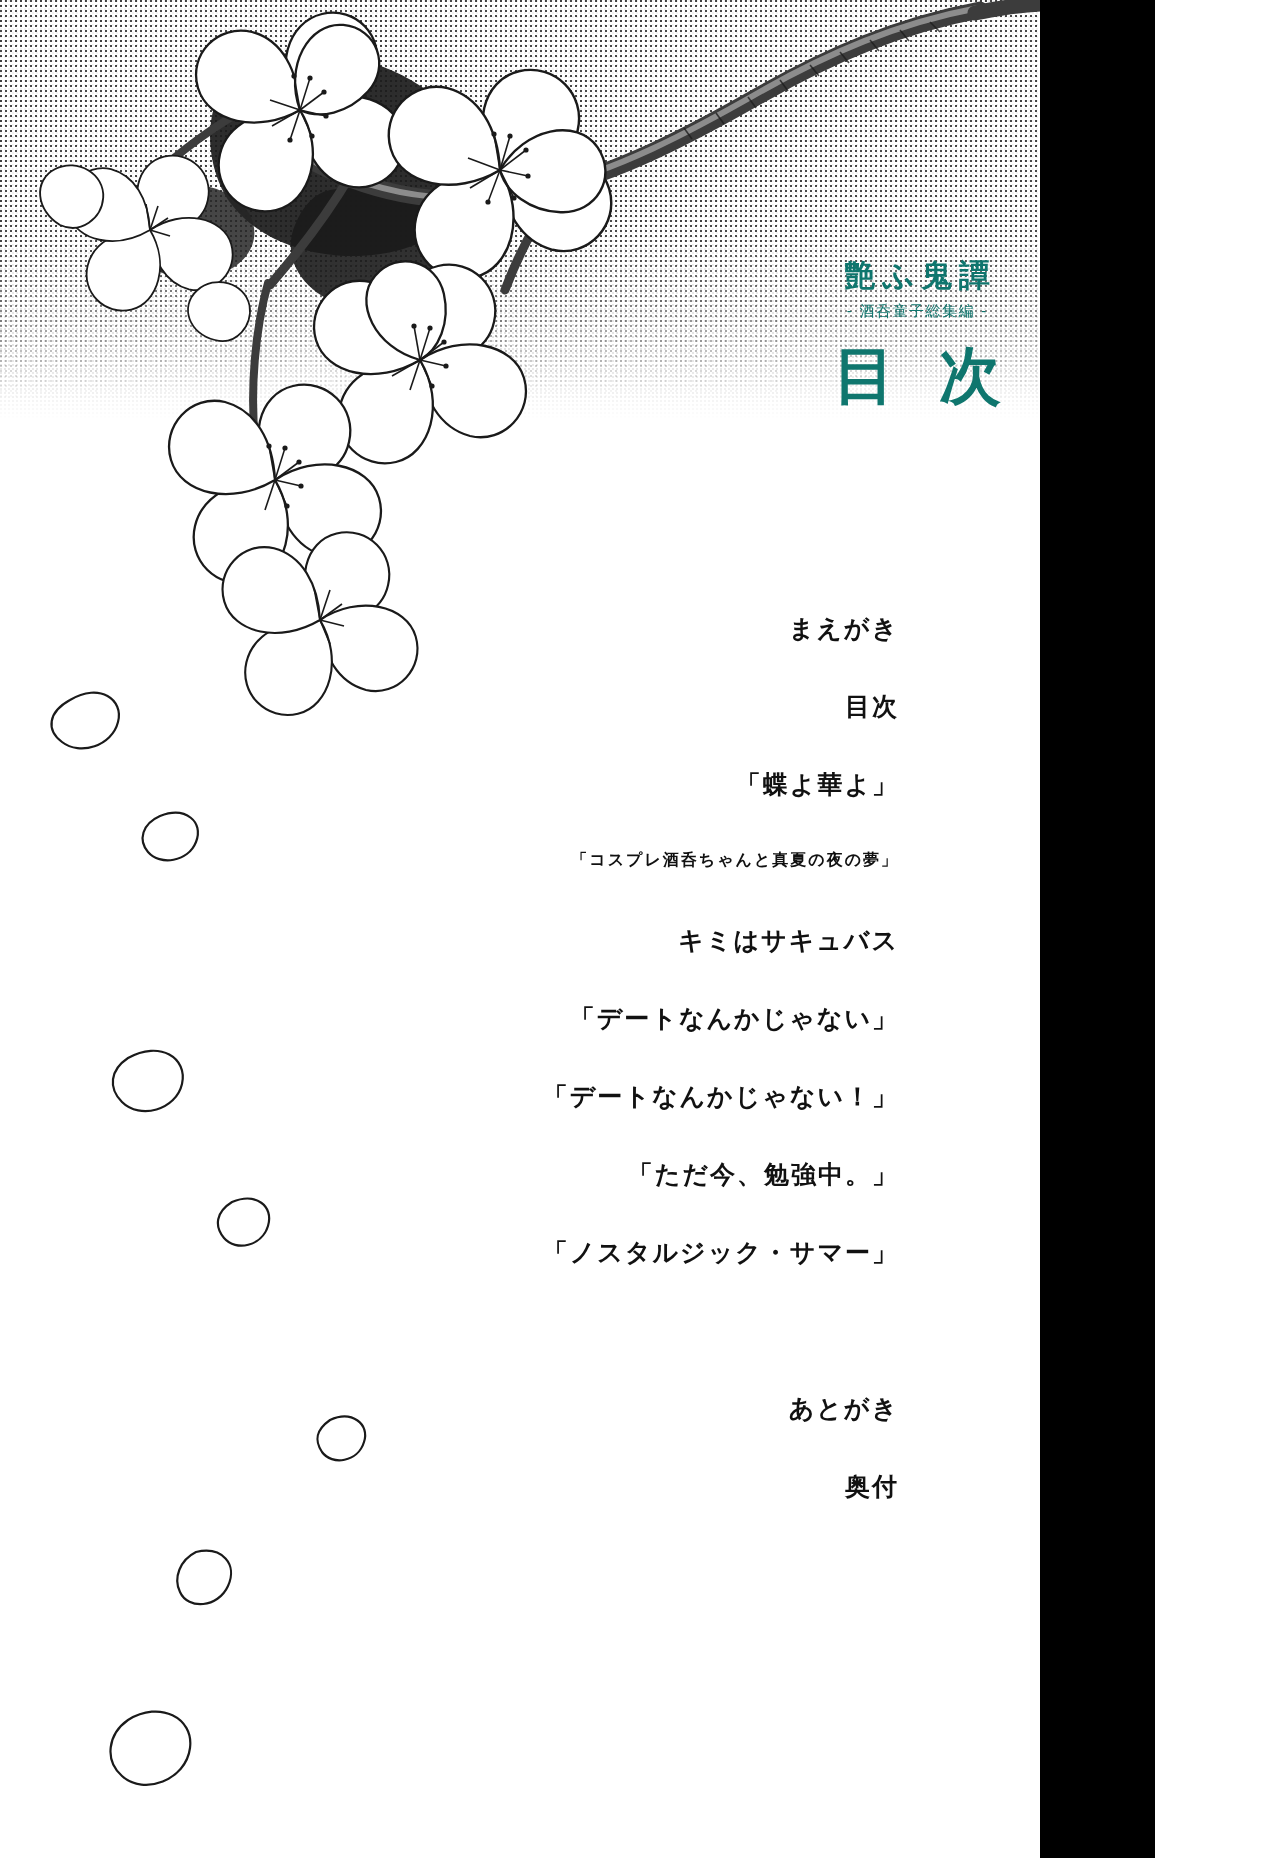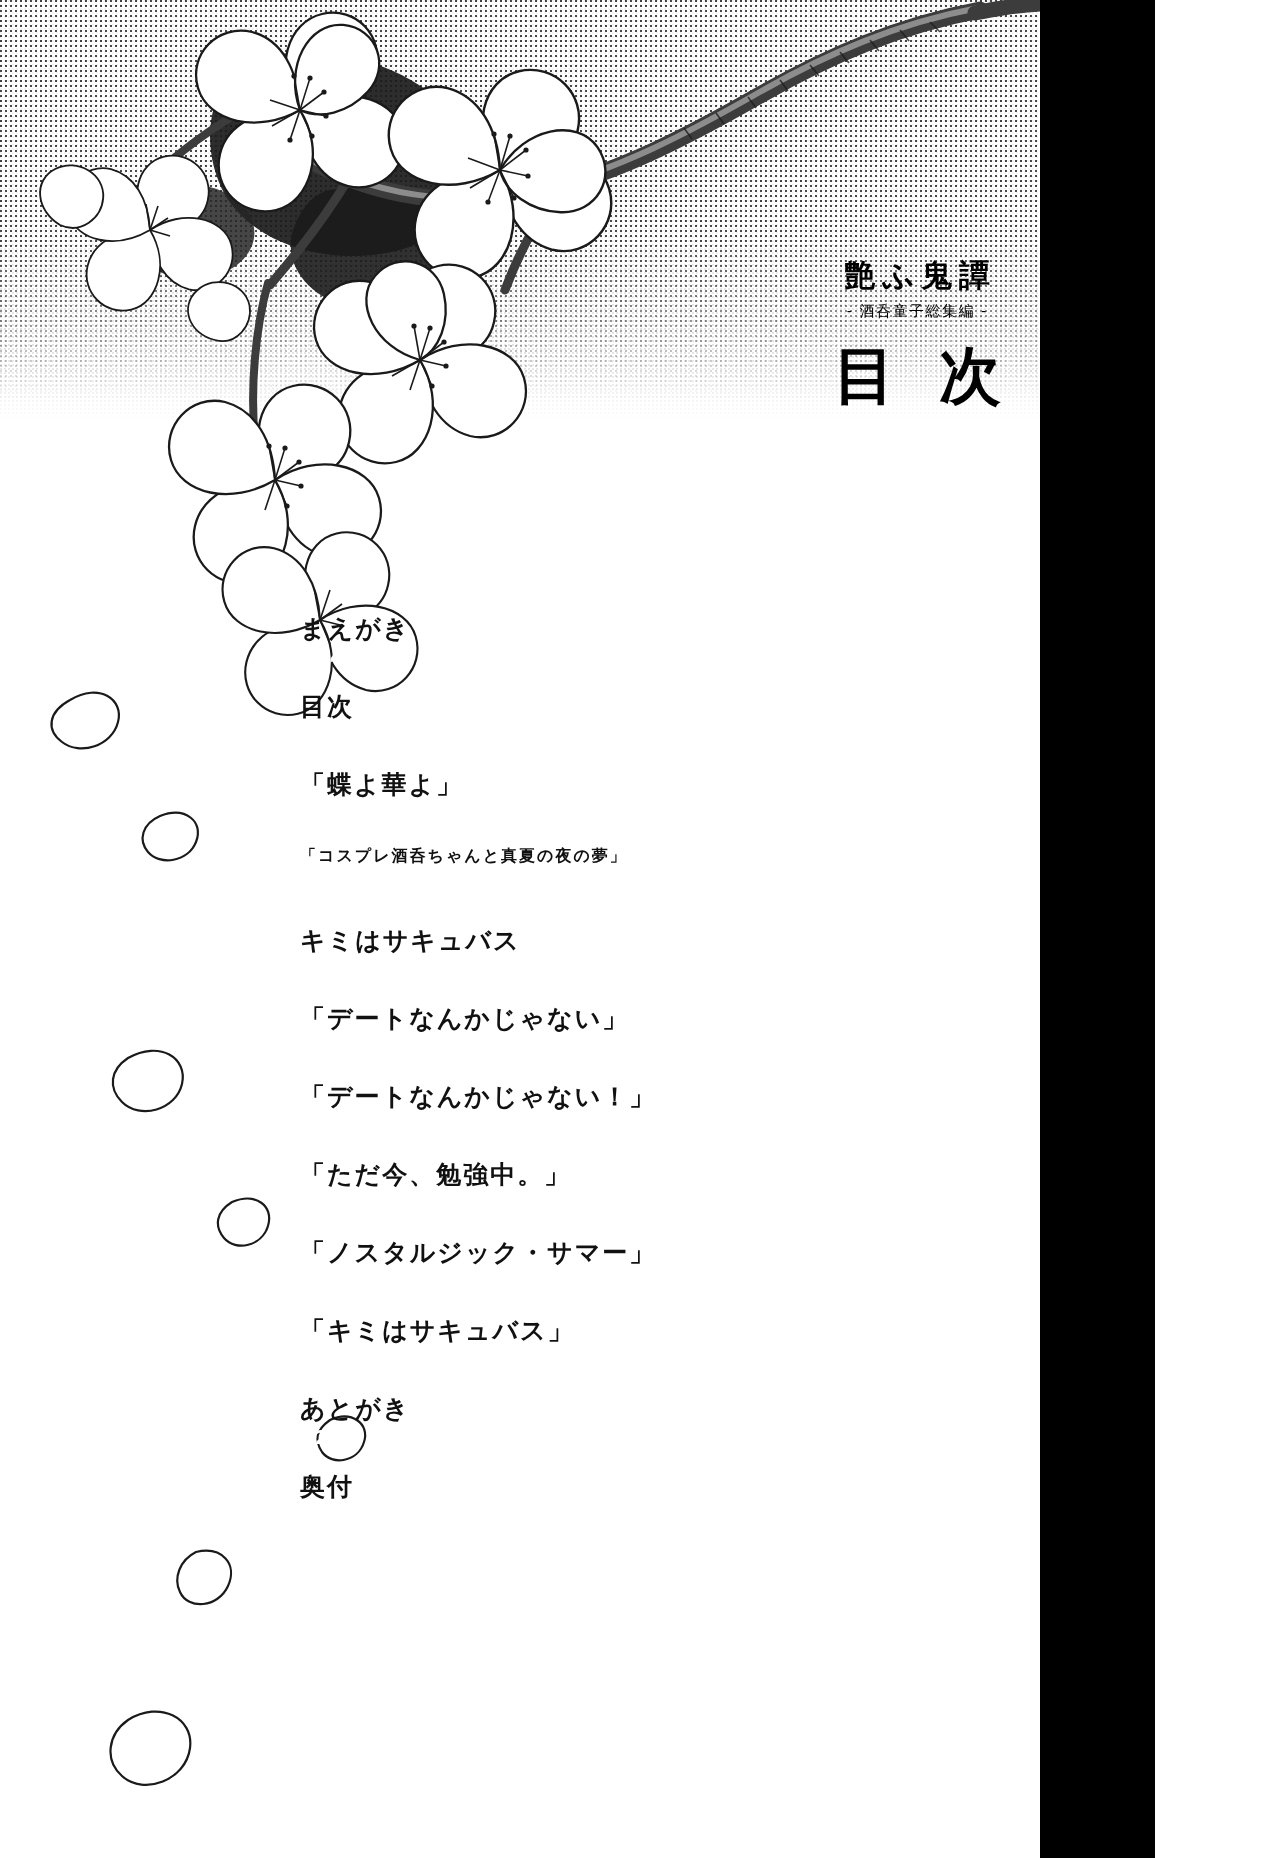--- a/index.html
+++ b/index.html
@@ -63,21 +63,21 @@
     height: 1858px;
     pointer-events: none;
   }
 
   
   .title-block {
     position: absolute;
     right: 265px;
     top: 258px;
     text-align: center;
-    color: #000000;
+    color: #0f766e;
   }
   .series-title {
     font-family: "DejaVu Serif", "Liberation Serif", serif;
     font-size: 31px;
     letter-spacing: 7px;
     font-weight: 700;
     line-height: 1.1;
     text-indent: 7px;
   }
   .series-sub {
@@ -101,21 +101,20 @@
   .toc {
     position: absolute;
     left: 300px;
     top: 612px;
     width: 760px;
   }
   .toc-row {
     display: flex;
     align-items: baseline;
     height: 78px;
-    flex-direction: column;
   }
   .toc-label {
     flex: 1 1 auto;
     text-align: right;
     padding-right: 46px;
     font-family: "DejaVu Serif", "Liberation Serif", serif;
     font-weight: 700;
     font-size: 25px;
     letter-spacing: 2px;
     color: #111;
@@ -367,21 +366,20 @@
       <div class="toc-label">「ただ今、勉強中。」</div>
       <div class="toc-page">075</div>
     </div>
 
     <div class="toc-row">
       <div class="toc-label">「ノスタルジック・サマー」</div>
       <div class="toc-page">091</div>
     </div>
 
     <div class="toc-row">
-      <div class="toc-label">「キミはサキュバス」</div>
       <div class="toc-page">107</div>
     </div>
 
     <div class="toc-row">
       <div class="toc-label">あとがき</div>
       <div class="toc-page">121</div>
     </div>
 
     <div class="toc-row">
       <div class="toc-label">奥付</div>

